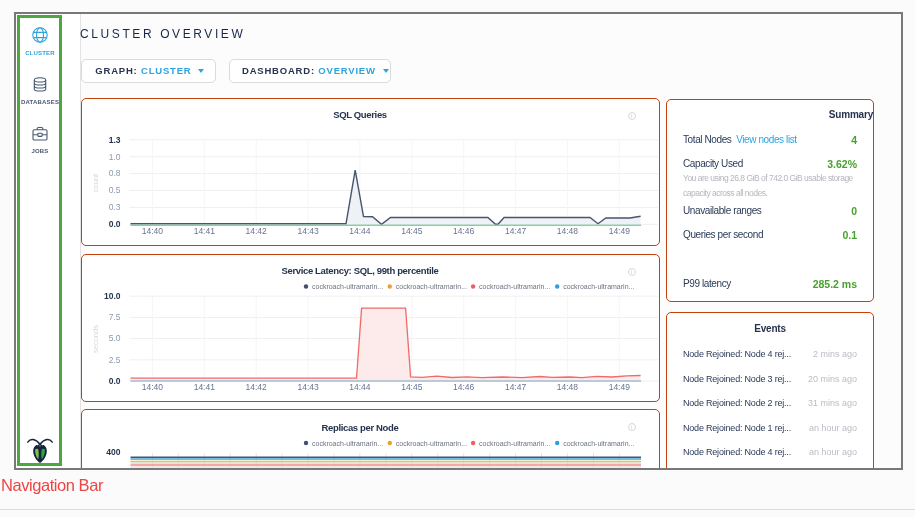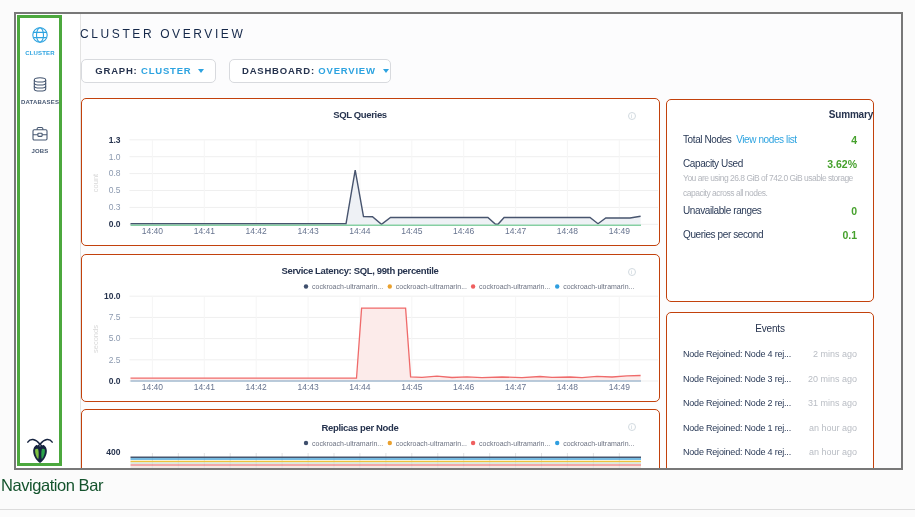--- a/index.html
+++ b/index.html
@@ -10,21 +10,21 @@
 .navitem { position:absolute; left:0; width:48px; text-align:center; }
 .navlabel { font-size:6px; font-weight:bold; letter-spacing:0.2px; color:#475872; margin-top:3px; }
 .navlabel.blue { color:#2da3e0; }
 .greenbox { position:absolute; left:1px; top:1px; width:45px; height:451px; border:3px solid #4ca83e; z-index:30; }
 .title { position:absolute; left:64px; top:12.5px; font-size:12px; font-weight:normal; letter-spacing:2.6px; color:#152849; }
 .controls { position:absolute; top:44.5px; height:24px; }
 .ctrlbox { position:absolute; top:0; height:24px; background:#fff; border:1px solid #d8dade; border-radius:5px; display:flex; align-items:center; font-size:9.5px; font-weight:bold; letter-spacing:0.8px; color:#26334e; }
 .bluetxt { color:#2da3e0; }
 .caret { display:inline-block; width:0; height:0; border-left:3.5px solid transparent; border-right:3.5px solid transparent; border-top:4.5px solid #2da3e0; margin-left:7px; }
 .card { position:absolute; background:#fff; border:1px solid #c2410c; border-radius:5px;padding-left:44px; }
-.caption { position:absolute; left:1px; top:475.5px; font-size:16.5px; letter-spacing:-0.45px; color:#14532d; }
+.caption { position:absolute; left:1px; top:475.5px; font-size:16.5px; letter-spacing:-0.45px; color:#ef4444; }
 .divider { position:absolute; left:0; top:509px; width:915px; height:1px; background:#dcdcdc; }
 .srow { position:absolute; left:16px; right:16px; font-size:10px; letter-spacing:-0.4px; color:#2a3a57; }
 .erow { font-size:9px; letter-spacing:-0.2px; }
 .sval { position:absolute; right:0; top:0; font-weight:bold; color:#46a12d; font-size:10.5px; letter-spacing:0; }
 .stime { position:absolute; right:0; top:0; color:#b9bdc4; font-size:9px; letter-spacing:0;text-align:right; }
 </style>
 </head>
 <body>
 <div class="page">
   <div class="app">
@@ -236,24 +236,25 @@
       <div style="position:absolute; right:23px; top:12.5px; width:8px; height:8px; border:1px solid #d2dae0; border-radius:50%; color:#c3ced6; font-size:6px; text-align:center; line-height:7px;">i</div>
     </div>
 
     <div class="card" style="left:650px; top:84.5px; width:208px; height:203px;">
       <div style="position:absolute; left:0; width:100%; top:9px; text-align:right; font-size:10px; font-weight:bold; color:#26334e; letter-spacing:-0.2px;">Summary</div>
       <div class="srow" style="top:34.7px;">Total Nodes&nbsp;&nbsp;<span class="bluetxt" style="font-weight:normal;">View nodes list</span><span class="sval">4</span></div>
       <div class="srow" style="top:58.7px;">Capacity Used<span class="sval">3.62%</span></div>
       <div class="srow" style="top:71.5px; font-size:8.5px; letter-spacing:-0.5px; color:#b3b6bd; line-height:15px; white-space:nowrap;">You are using 26.8 GiB of 742.0 GiB usable storage<br>capacity across all nodes.</div>
       <div class="srow" style="top:105.8px;">Unavailable ranges<span class="sval">0</span></div>
       <div class="srow" style="top:129.7px;">Queries per second<span class="sval">0.1</span></div>
+      <div class="srow" style="top:178px;">P99 latency<span class="sval">285.2 ms</span></div>
     </div>
 
     <div class="card" style="left:650px; top:297.5px; width:208px; height:172px;">
-      <div style="position:absolute; left:0; width:100%; top:10px; text-align:center; font-size:10px; font-weight:normal; color:#26334e; letter-spacing:-0.2px;">Events</div>
+      <div style="position:absolute; left:0; width:100%; top:10px; text-align:center; font-size:10px; font-weight:bold; color:#26334e; letter-spacing:-0.2px;">Events</div>
       <div class="srow erow" style="top:36.7px;">Node Rejoined: Node 4 rej...<span class="stime">2 mins ago</span></div>
       <div class="srow erow" style="top:61px;">Node Rejoined: Node 3 rej...<span class="stime">20 mins ago</span></div>
       <div class="srow erow" style="top:85.7px;">Node Rejoined: Node 2 rej...<span class="stime">31 mins ago</span></div>
       <div class="srow erow" style="top:110px;">Node Rejoined: Node 1 rej...<span class="stime">an hour ago</span></div>
       <div class="srow erow" style="top:134.3px;">Node Rejoined: Node 4 rej...<span class="stime">an hour ago</span></div>
     </div>
   </div>
 
   <div class="caption">Navigation Bar</div>
   <div class="divider"></div>

